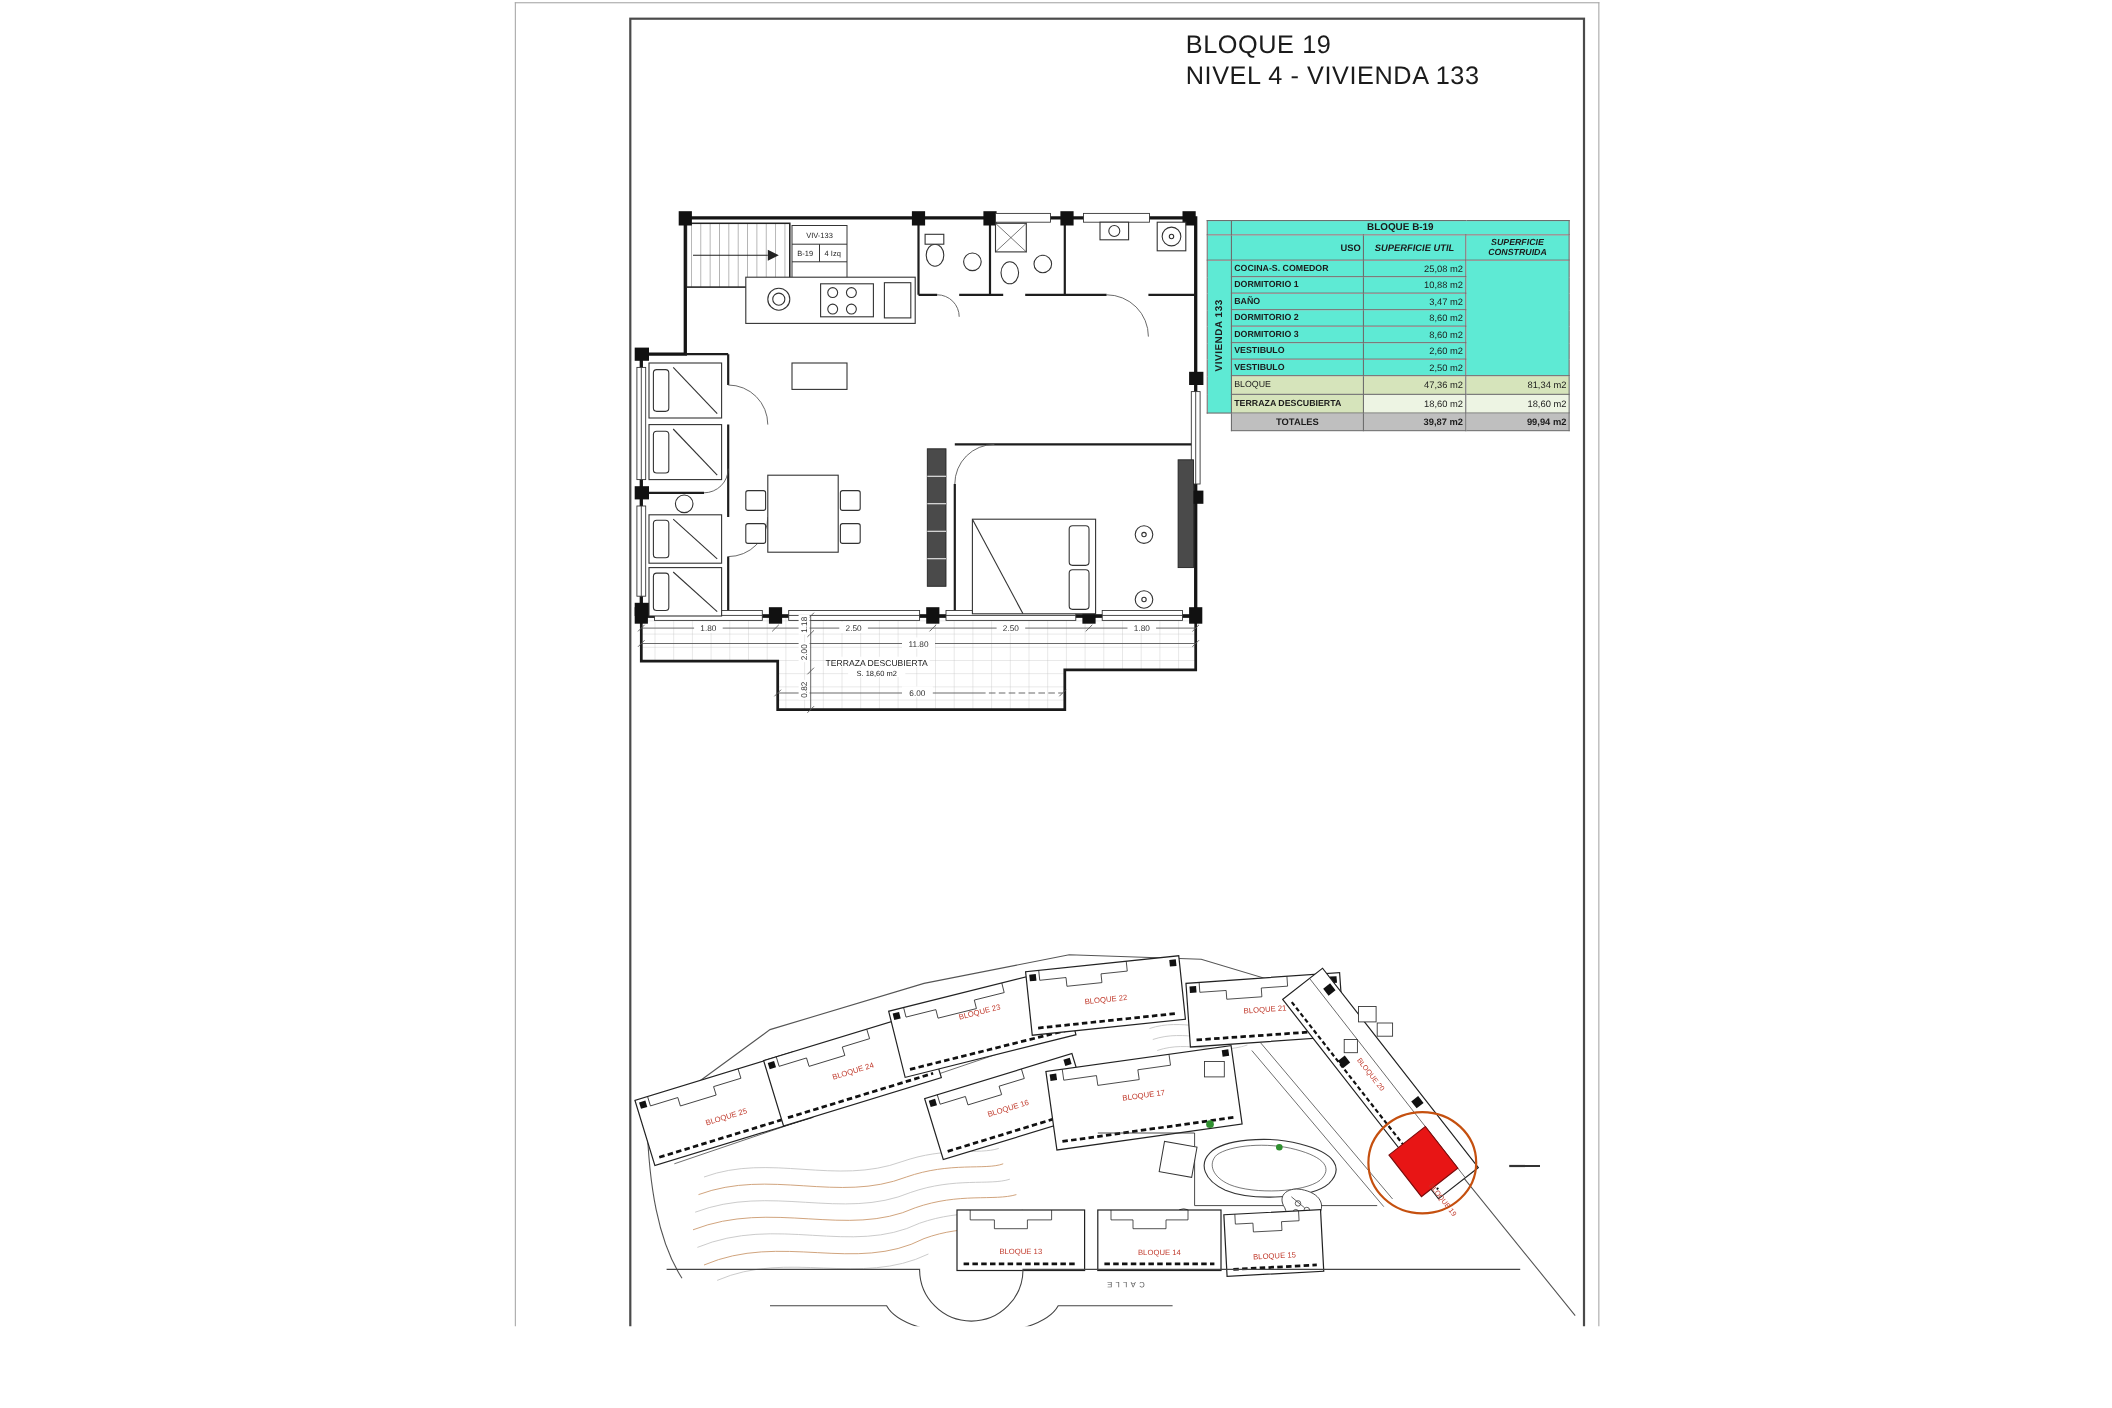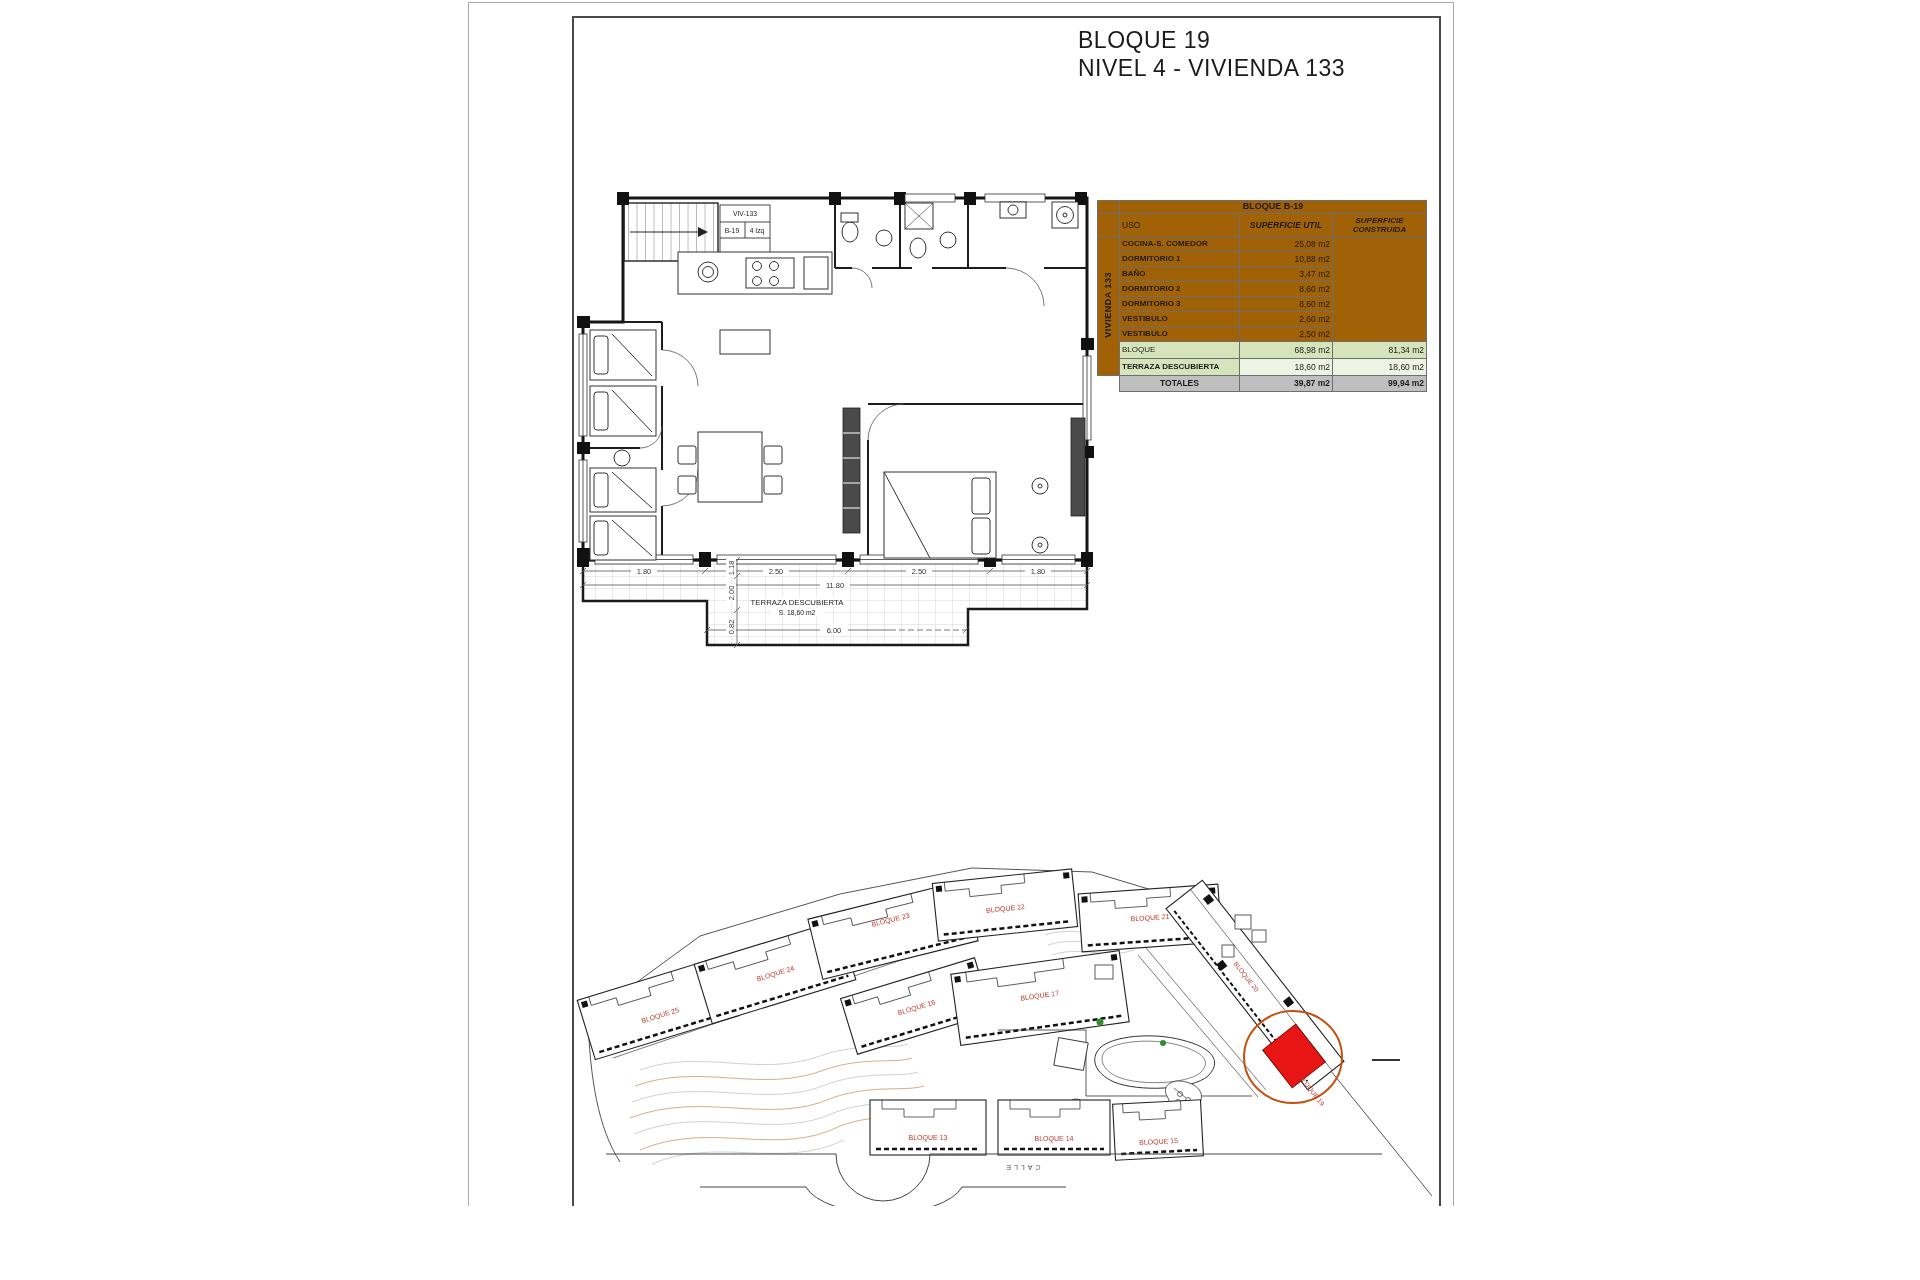--- a/index.html
+++ b/index.html
@@ -5,23 +5,23 @@
   html,body{margin:0;padding:0;background:#ffffff;}
   .screen{position:relative;width:1920px;height:1206px;background:#ffffff;overflow:hidden;
           font-family:"Liberation Sans",sans-serif;color:#1c1c1c;}
   .page{position:absolute;left:468px;top:2px;width:984px;height:1278px;background:#ffffff;
         border-left:1px solid #a9a9a9;border-right:1px solid #a9a9a9;border-top:1px solid #a9a9a9;}
   .frame{position:absolute;left:572px;top:16px;width:865px;height:1247px;border:2px solid var(--frame_line);}
   .title{position:absolute;left:1078px;top:26px;font-size:23px;line-height:28px;letter-spacing:.5px;color:#1b1b1b;}
   
   table.area{position:absolute;left:1097px;top:200px;border-collapse:collapse;table-layout:fixed;width:330px;
              font-size:8.5px;line-height:1.05;}
-  table.area td{border:1px solid #6e6e6e;padding:0 2px;overflow:hidden;white-space:nowrap;background:#a16207;}
+  table.area td{border:1px solid #6e6e6e;padding:0 2px;overflow:hidden;white-space:nowrap;background:#5eead4;}
   td.blue{background:var(--header_blue);text-align:center;font-weight:bold;font-size:9px;}
-  td.grayh{background:var(--header_gray);text-align:left;font-weight:normal;}
+  td.grayh{background:var(--header_gray);text-align:right;font-weight:bold;}
   td.yel{background:var(--cell_yellow);text-align:center;font-weight:bold;font-style:italic;}
   td.yel.wrap{white-space:normal;font-size:8px;line-height:1.15;margin-left:40px;}
   td.lbl{background:var(--label_green);font-weight:bold;font-size:8px;}
   td.val{text-align:right;padding-right:3px;}
   tr.r-block td{height:12px;}
   tr.r-head td{height:22px;}
   tr.r-data td{height:14px;}
   tr.r-total td{height:16px;background:var(--total_green);}
   tr.r-total td.lbl{font-weight:normal;background:var(--total_green);}
   tr.r-terr td{height:16px;background:var(--terraza_value);}
@@ -93,21 +93,21 @@
     <tr class="r-data">
           <td class="lbl">VESTIBULO</td>
           <td class="val">2,60 m2</td>
         </tr>
     <tr class="r-data">
           <td class="lbl">VESTIBULO</td>
           <td class="val">2,50 m2</td>
         </tr>
     <tr class="r-total">
       <td class="lbl">BLOQUE</td>
-      <td class="val">68,98 m2</td>
+      <td class="val">47,36 m2</td>
       <td class="val">81,34 m2</td>
     </tr>
     <tr class="r-terr">
       <td class="lbl">TERRAZA DESCUBIERTA</td>
       <td class="val">18,60 m2</td>
       <td class="val">18,60 m2</td>
     </tr>
     <tr class="r-totales">
       <td class="ghost"></td>
       <td class="totales-lbl">TOTALES</td>

